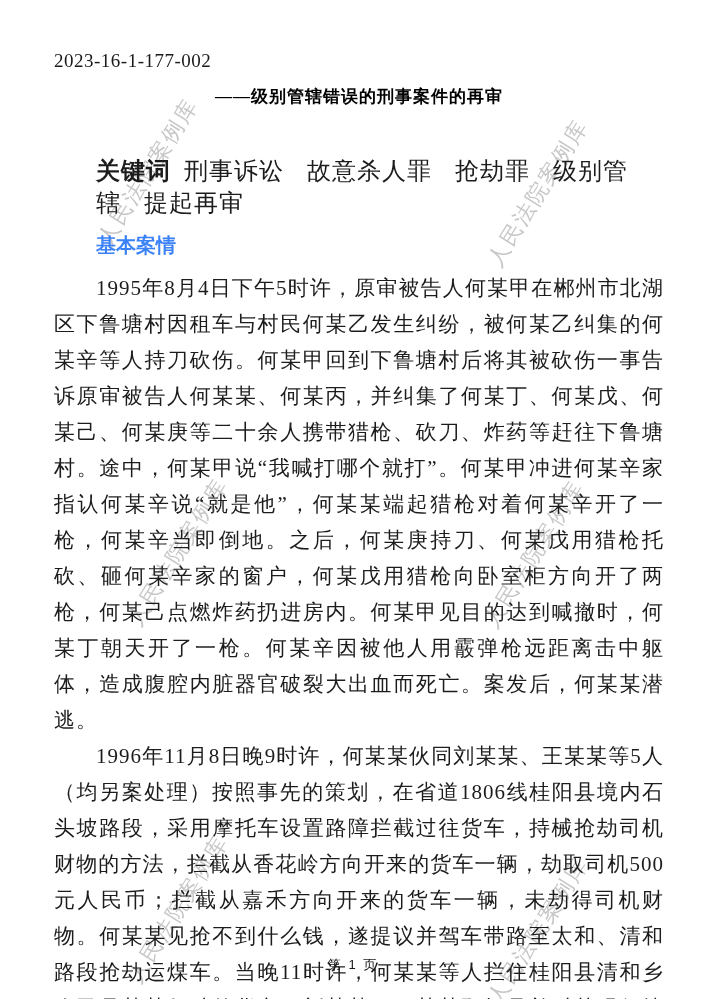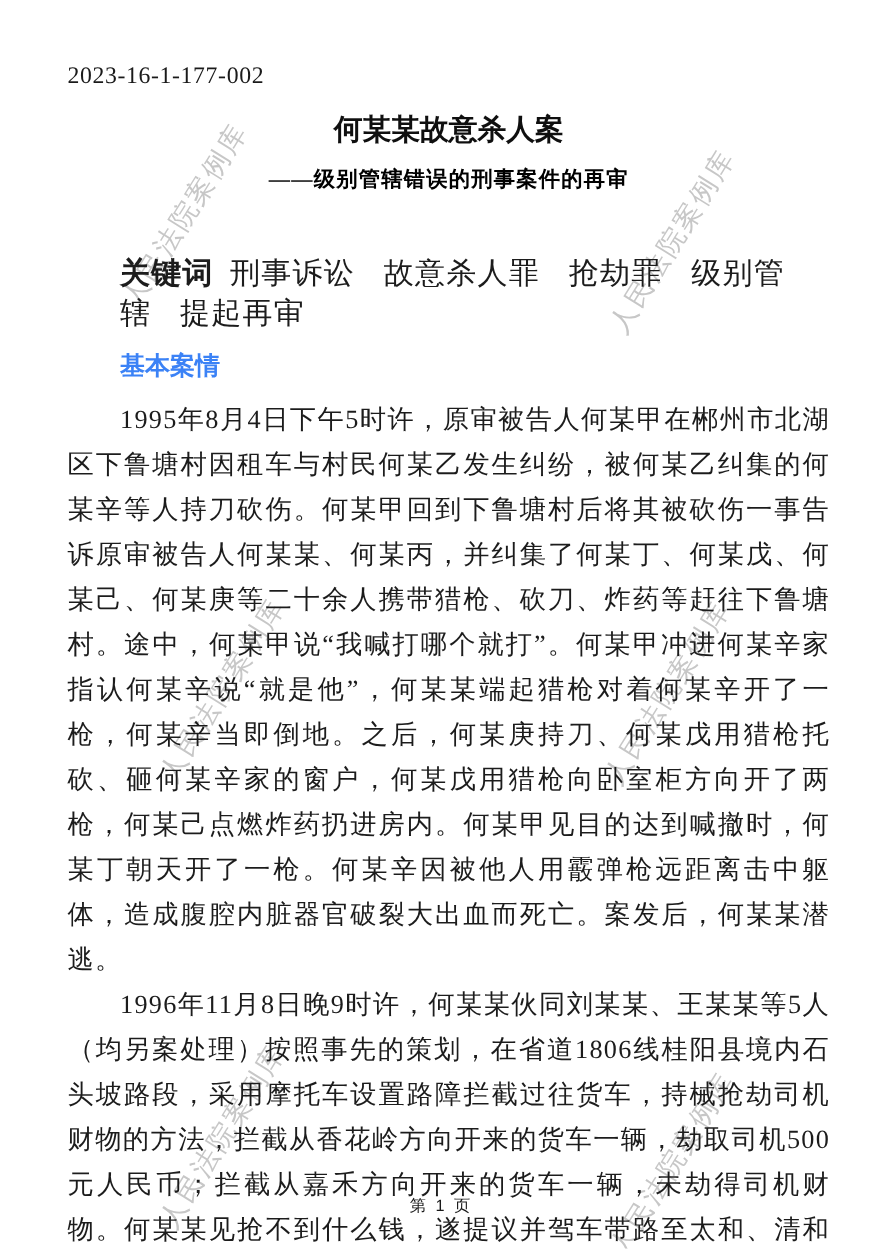--- a/index.html
+++ b/index.html
@@ -110,21 +110,20 @@
     <span class="wm wm3">人民法院案例库</span>
     <span class="wm wm4">人民法院案例库</span>
     <span class="wm wm5">人民法院案例库</span>
     <span class="wm wm6">人民法院案例库</span>
   </div>
 
   <div class="content">
 
     <div class="doc-number">2023-16-1-177-002</div>
 
-    <h1 class="case-title">何某某故意杀人案</h1>
 
     <h2 class="case-subtitle">——级别管辖错误的刑事案件的再审</h2>
 
     <p class="keywords-line">
       <span class="kw-label">关键词</span>
       <span class="kw-item">刑事诉讼</span>
       <span class="kw-item">故意杀人罪</span>
       <span class="kw-item">抢劫罪</span>
       <span class="kw-item">级别管辖</span>
       <span class="kw-item">提起再审</span>

